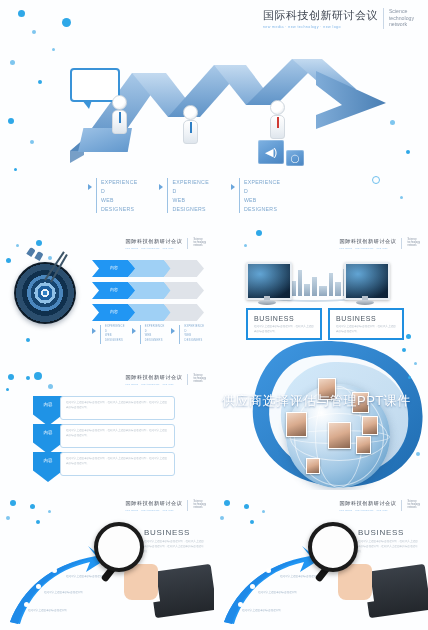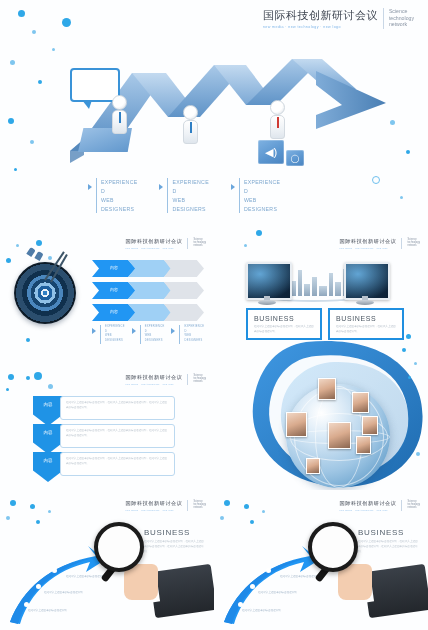--- a/index.html
+++ b/index.html
@@ -508,20 +508,21 @@
     <div class="photo" style="left:92px;top:118px;width:12px;height:14px;">
         <i></i>
       </div>
 
     <div class="dot" style="left:188px;top:8px;width:4px;height:4px;"></div>
     <div class="dot pale" style="left:200px;top:22px;width:3px;height:3px;"></div>
     <div class="dot" style="left:194px;top:36px;width:3px;height:3px;"></div>
     <div class="dot pale" style="left:202px;top:112px;width:4px;height:4px;"></div>
   </div>
 
+  <div class="maintitle">供应商选择评估与管理PPT课件</div>
 
   <div class="slide s6">
     <div class="dot" style="left:10px;top:10px;width:6px;height:6px;"></div>
     <div class="dot" style="left:30px;top:14px;width:5px;height:5px;"></div>
     <div class="dot pale" style="left:6px;top:26px;width:4px;height:4px;"></div>
     <div class="dot" style="left:36px;top:30px;width:4px;height:4px;"></div>
     <div class="dot pale" style="left:48px;top:20px;width:3px;height:3px;"></div>
     <div class="dot" style="left:196px;top:116px;width:4px;height:4px;"></div>
 
     <svg class="bigarrow" style="left:6px;top:44px;width:100px;height:92px;" viewBox="0 0 100 92">

